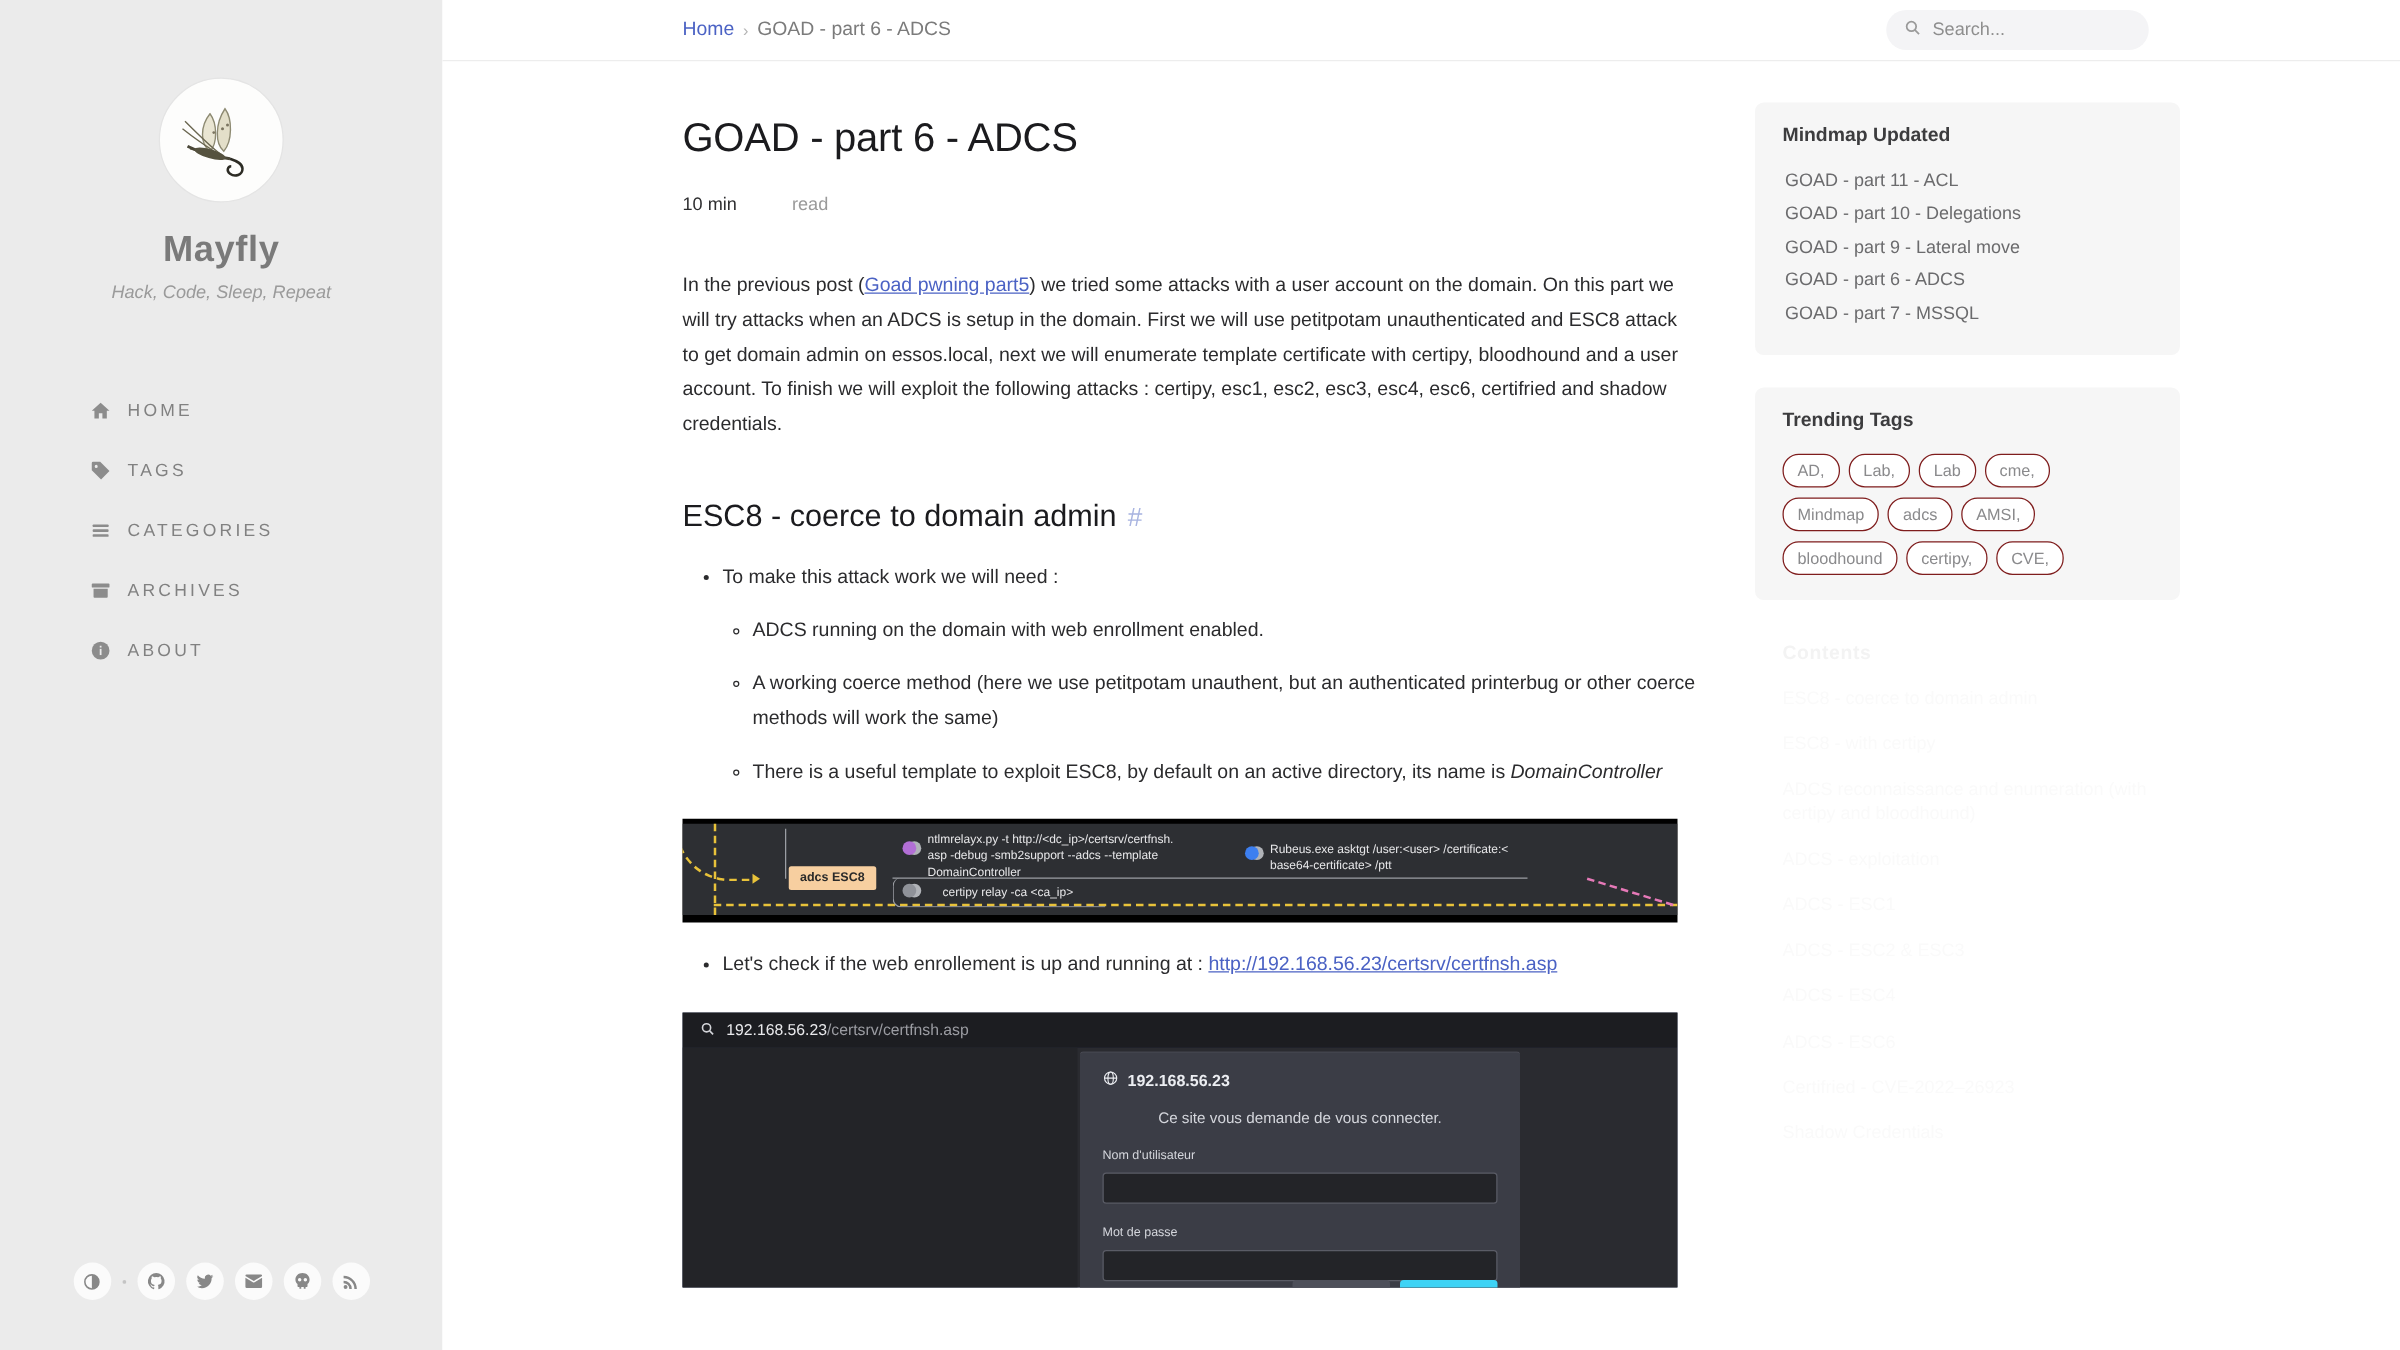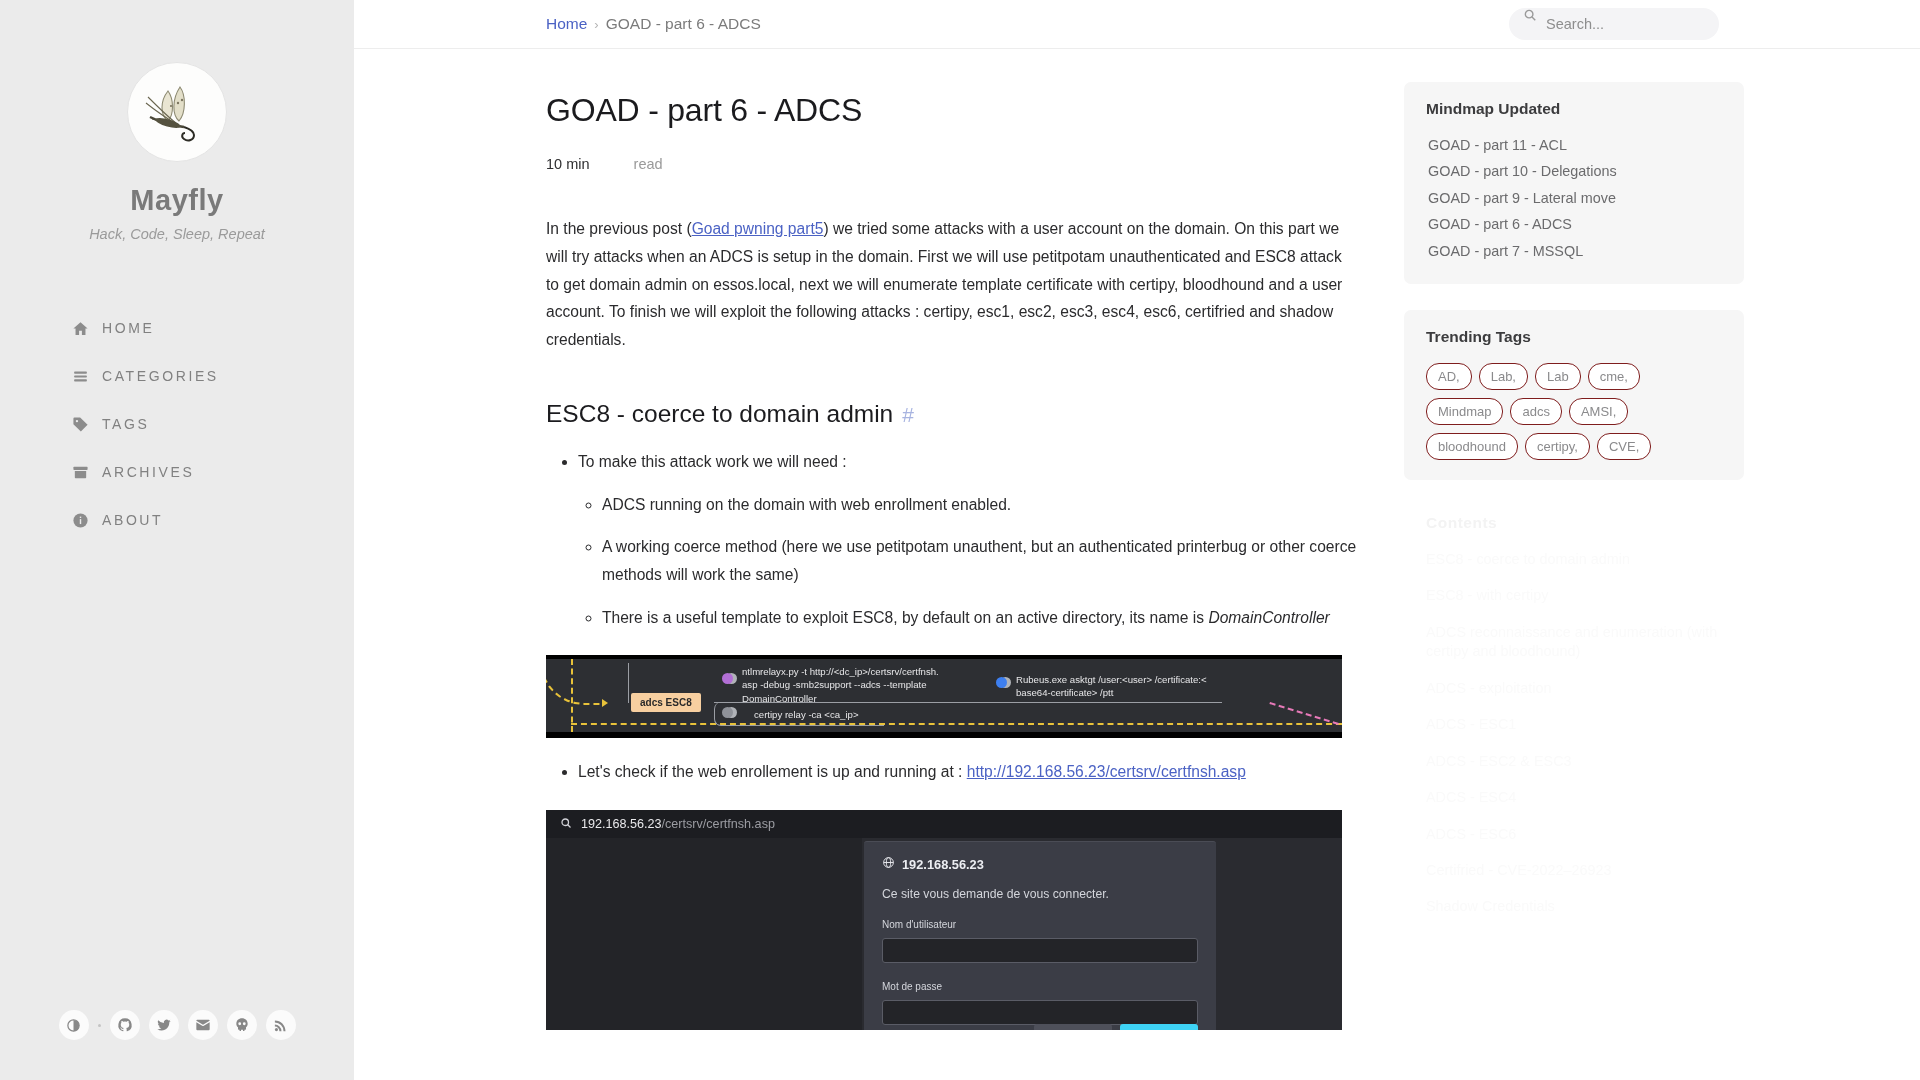--- a/index.html
+++ b/index.html
@@ -62,21 +62,21 @@
     height: 49px; display: flex; align-items: center;
     border-bottom: 1px solid #ededed; position: relative;
   }
   .breadcrumb { margin-left: 192px; font-size: 15.5px; display: flex; align-items: center; gap: 7px; }
   .crumb-link { color: #4b62c4; cursor: pointer; text-decoration: none; }
   .crumb-sep { color: #b4b4b4; font-size: 13px; }
   .crumb-cur { color: #7b7b7b; }
   .searchbox {
     position: absolute; left: 1155px; top: 8px;
     width: 210px; height: 32px; border-radius: 17px; background: #f4f4f6;
-    display: flex; padding: 0 14px; gap: 9px; cursor: text;
+    display: flex; align-items: center; padding: 0 14px; gap: 9px; cursor: text;
   }
   .searchbox input {
     border: none; outline: none; background: transparent;
     font-family: "Liberation Sans", sans-serif; font-size: 14.5px; color: #555; width: 100%;
   }
   .searchbox input::placeholder { color: #8e8e8e; }
 
   
   #cols { display: flex; height: 1031px; }
   #content { width: 1050px; padding: 0 0 0 192px; }
@@ -184,21 +184,21 @@
   .br-url-strong { color: #e9e9ec; }
   .br-url-dim { color: #9b9ca2; }
   .br-page { position: absolute; left: 0; right: 0; top: 28px; bottom: 0; background: #2a2b30; }
   .br-page-left { position: absolute; left: 0; top: 0; width: 316px; bottom: 0; background: #232428; }
   .br-dialog {
     position: absolute; left: 318px; top: 3px; width: 352px; bottom: -2px;
     background: #3b3d46; border-top: 1px solid #4a4c55; border-radius: 3px 3px 0 0;
     padding: 14px 18px;
   }
   .br-host { display: flex; align-items: center; gap: 7px; color: #eceef2; font-size: 12.8px; font-weight: bold; }
-  .br-desc { color: #d4d6dc; font-size: 12.2px; margin-top: 15px; }
+  .br-desc { color: #d4d6dc; font-size: 12.2px; margin-top: 15px; text-align: center; }
   .br-flabel { color: #d4d6dc; font-size: 10px; margin-top: 18px; }
   .br-input {
     margin-top: 8px; height: 25px; background: #232428;
     border: 1px solid #5a5c66; border-radius: 3px;
   }
   .br-btns { position: absolute; left: 18px; right: 18px; bottom: -16px; display: flex; gap: 8px; justify-content: flex-end; }
   .br-btn-sec { width: 78px; height: 24px; background: #4e505a; border-radius: 3px; }
   .br-btn-pri { width: 78px; height: 24px; background: #3ed3f5; border-radius: 3px; }
 
   
@@ -258,35 +258,35 @@
         <svg width="17" height="17" viewBox="0 0 24 24" fill="currentColor">
             <path d="M12 3 2 12h3v9h5v-6h4v6h5v-9h3L12 3z"></path>
           </svg>
       </span>
       <span class="nav-label">HOME</span>
     </a>
 
     <a class="nav-item">
       <span class="nav-icon">
         <svg width="17" height="17" viewBox="0 0 24 24" fill="currentColor">
+            <path d="M2 11.5V3.5A1.5 1.5 0 013.5 2h8l10.5 10.5L12.5 22 2 11.5zm5-6a1.7 1.7 0 100 3.4 1.7 1.7 0 000-3.4z"></path>
+          </svg>
+      </span>
+      <span class="nav-label">TAGS</span>
+    </a>
+
+    <a class="nav-item">
+      <span class="nav-icon">
+        <svg width="17" height="17" viewBox="0 0 24 24" fill="currentColor">
             <rect x="3" y="5" width="18" height="3" rx="1"></rect>
             <rect x="3" y="10.5" width="18" height="3" rx="1"></rect>
             <rect x="3" y="16" width="18" height="3" rx="1"></rect>
           </svg>
       </span>
       <span class="nav-label">CATEGORIES</span>
-    </a>
-
-    <a class="nav-item">
-      <span class="nav-icon">
-        <svg width="17" height="17" viewBox="0 0 24 24" fill="currentColor">
-            <path d="M2 11.5V3.5A1.5 1.5 0 013.5 2h8l10.5 10.5L12.5 22 2 11.5zm5-6a1.7 1.7 0 100 3.4 1.7 1.7 0 000-3.4z"></path>
-          </svg>
-      </span>
-      <span class="nav-label">TAGS</span>
     </a>
 
     <a class="nav-item">
       <span class="nav-icon">
         <svg width="17" height="17" viewBox="0 0 24 24" fill="currentColor">
             <rect x="2" y="4" width="20" height="4.5" rx="1"></rect>
             <path d="M4 10h16v9a1 1 0 01-1 1H5a1 1 0 01-1-1v-9zm5 2.5h6v2H9v-2z"></path>
           </svg>
       </span>
       <span class="nav-label">ARCHIVES</span>

